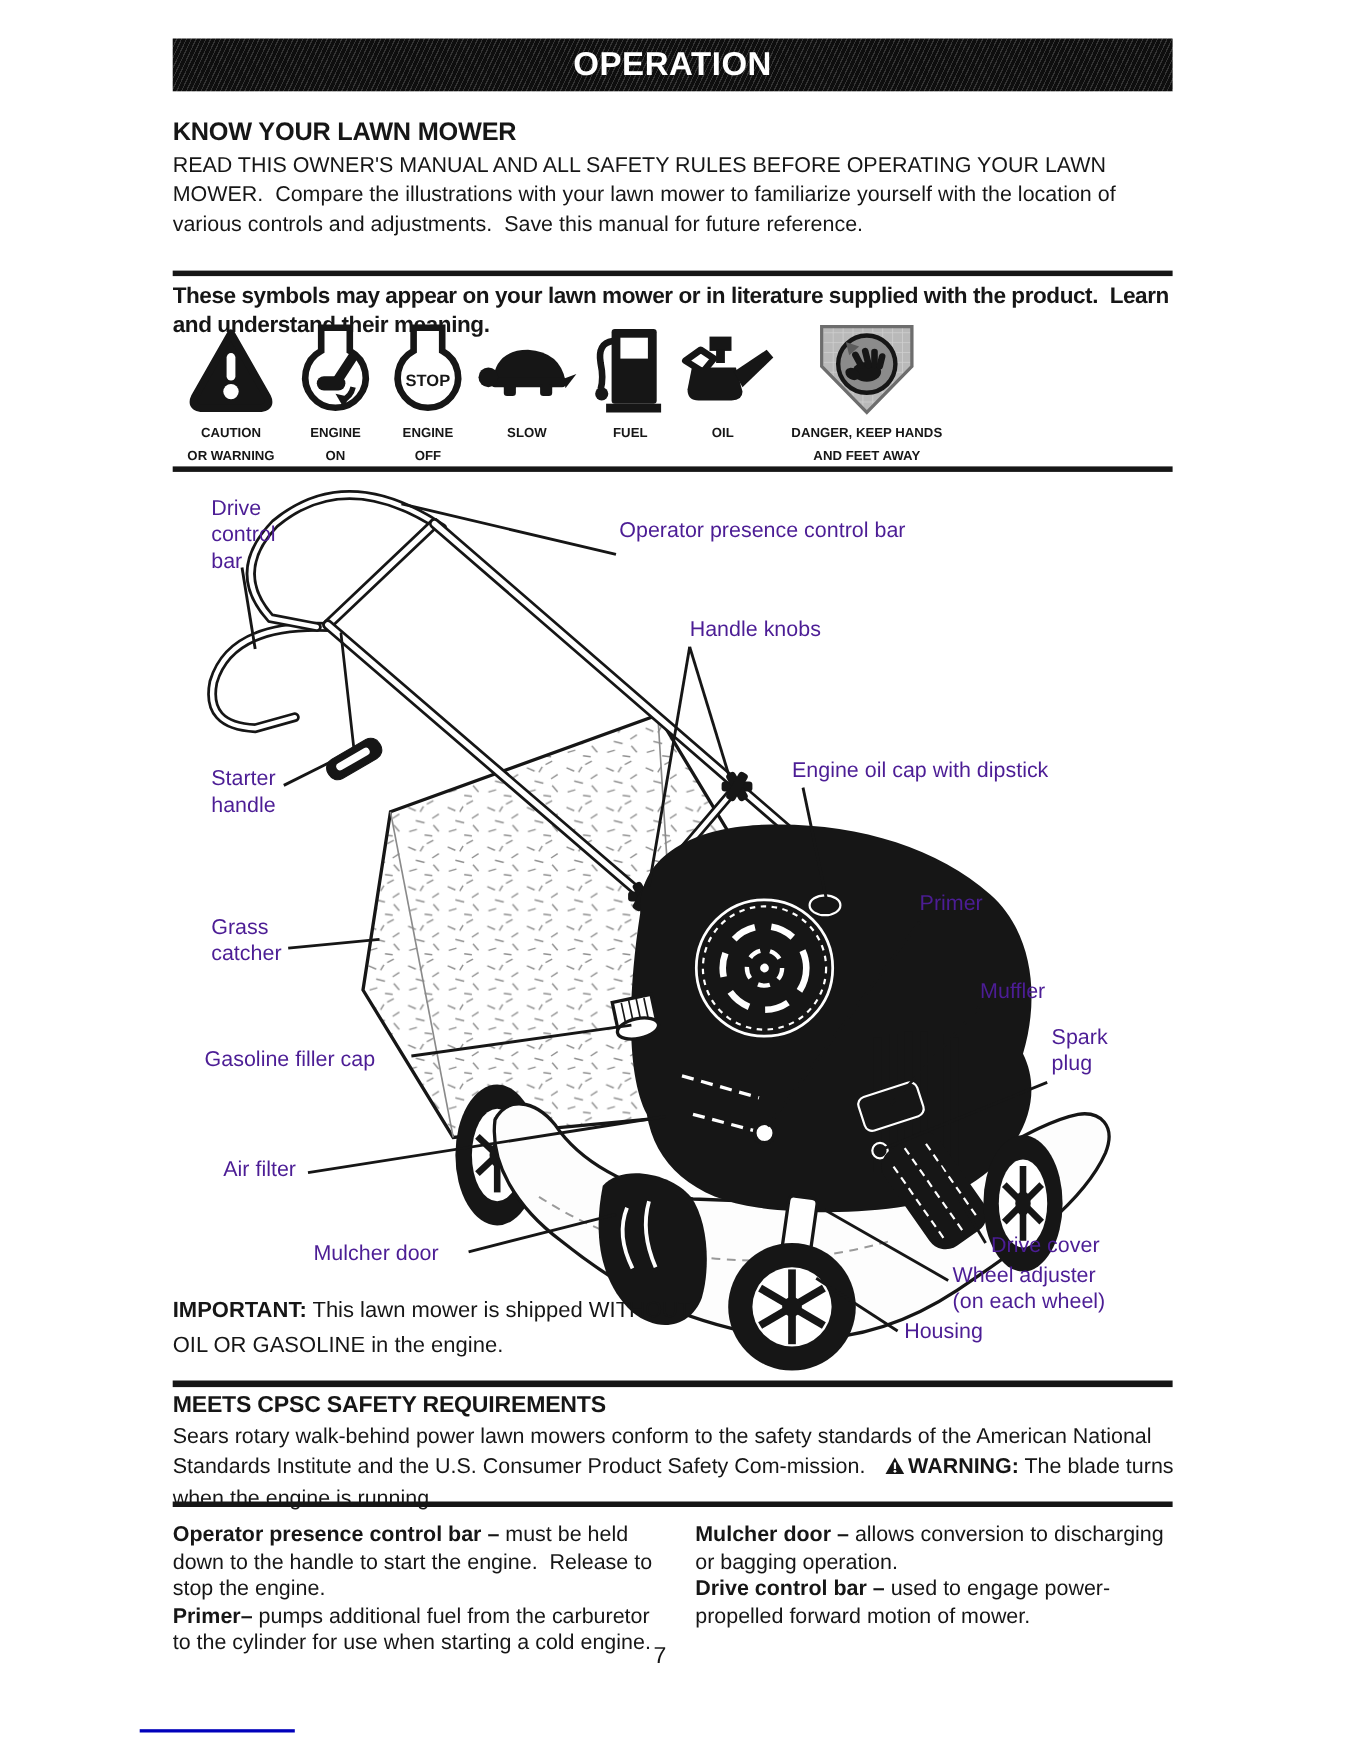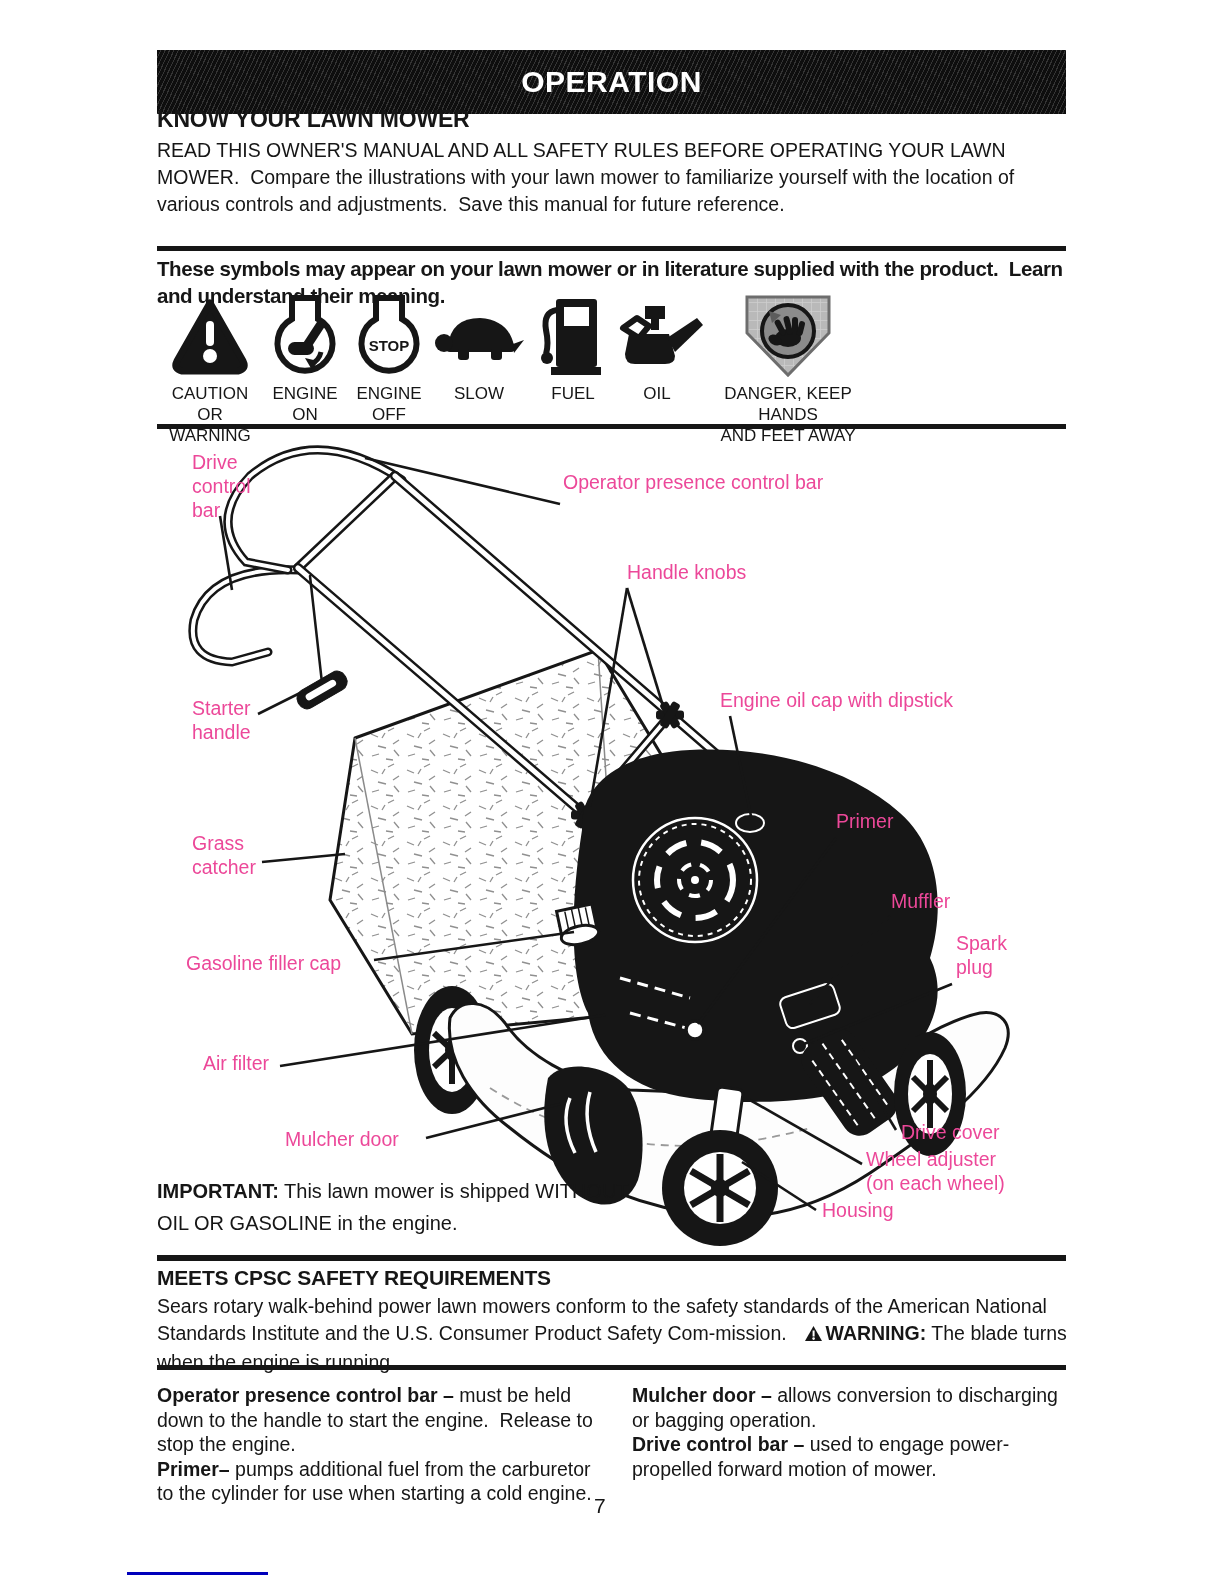--- a/index.html
+++ b/index.html
@@ -3,40 +3,40 @@
 <meta charset="utf-8">
 <style>
   html,body{margin:0;padding:0;background:#e8e8e8;}
   .page{
     position:relative;width:1224px;height:1584px;background:#ffffff;
     font-family:"Liberation Sans", sans-serif;color:#161616;overflow:hidden;
     margin:0 auto;
   }
   .abs{position:absolute;}
   .header-bar{
-    left:157px;top:50px;width:909px;height:64px;
+    left:157px;top:35px;width:909px;height:48px;
     background:repeating-linear-gradient(115deg,#0e0e0e 0 3px,#343434 3px 4px);
     display:flex;align-items:center;justify-content:center;
   }
   .header-title{color:#ffffff;font-weight:700;font-size:30px;letter-spacing:.5px;}
   .h1{left:157px;top:106px;font-size:23px;font-weight:700;letter-spacing:-.2px;}
   .body-text{font-size:19.5px;line-height:27px;white-space:pre-wrap;}
   .know-body{left:157px;top:137px;width:916px;}
   .rule{left:157px;width:909px;background:#161616;}
   .rule1{top:246px;height:5px;}
   .rule2{top:424px;height:5px;}
   .rule3{top:1255px;height:6px;}
   .rule4{top:1365px;height:5px;}
   .symbols-intro{left:157px;top:255px;width:912px;font-size:20.5px;line-height:27px;
     font-weight:700;letter-spacing:-.4px;white-space:pre-wrap;}
   .symbols-row{left:157px;top:293px;width:910px;display:flex;align-items:flex-start;}
   .sym{display:flex;flex-direction:column;align-items:center;}
   .sym-icon{height:88px;display:flex;align-items:center;justify-content:center;}
-  .sym-label{margin-top:2px;font-size:17px;line-height:21px;text-align:center;white-space:pre-line;}
-  .dlabel{position:absolute;font-size:19.5px;line-height:24px;white-space:pre-line;color:#ec4899;}
+  .sym-label{margin-top:2px;font-size:12px;line-height:21px;text-align:center;white-space:pre-line;font-weight:bold;}
+  .dlabel{position:absolute;font-size:19.5px;line-height:24px;white-space:pre-line;color:#4c1d95;}
   .important{left:157px;top:1175px;width:486px;font-size:20px;line-height:32px;}
   .cpsc-h{left:157px;top:1266px;font-size:21px;font-weight:700;letter-spacing:-.2px;}
   .cpsc-body{left:157px;top:1293px;width:918px;}
   .defcol{font-size:19.5px;line-height:24.5px;}
   .defcol p{margin:0;white-space:pre-wrap;}
   .col-left{left:157px;top:1383px;width:436px;}
   .col-right{left:632px;top:1383px;width:448px;}
   .page-num{left:594px;top:1494px;font-size:21px;}
   .blue-line{left:127px;top:1572px;width:141px;height:3px;background:#0000bb;}
   .warn-inline{display:inline-block;vertical-align:-2px;margin:0 3px 0 6px;}

